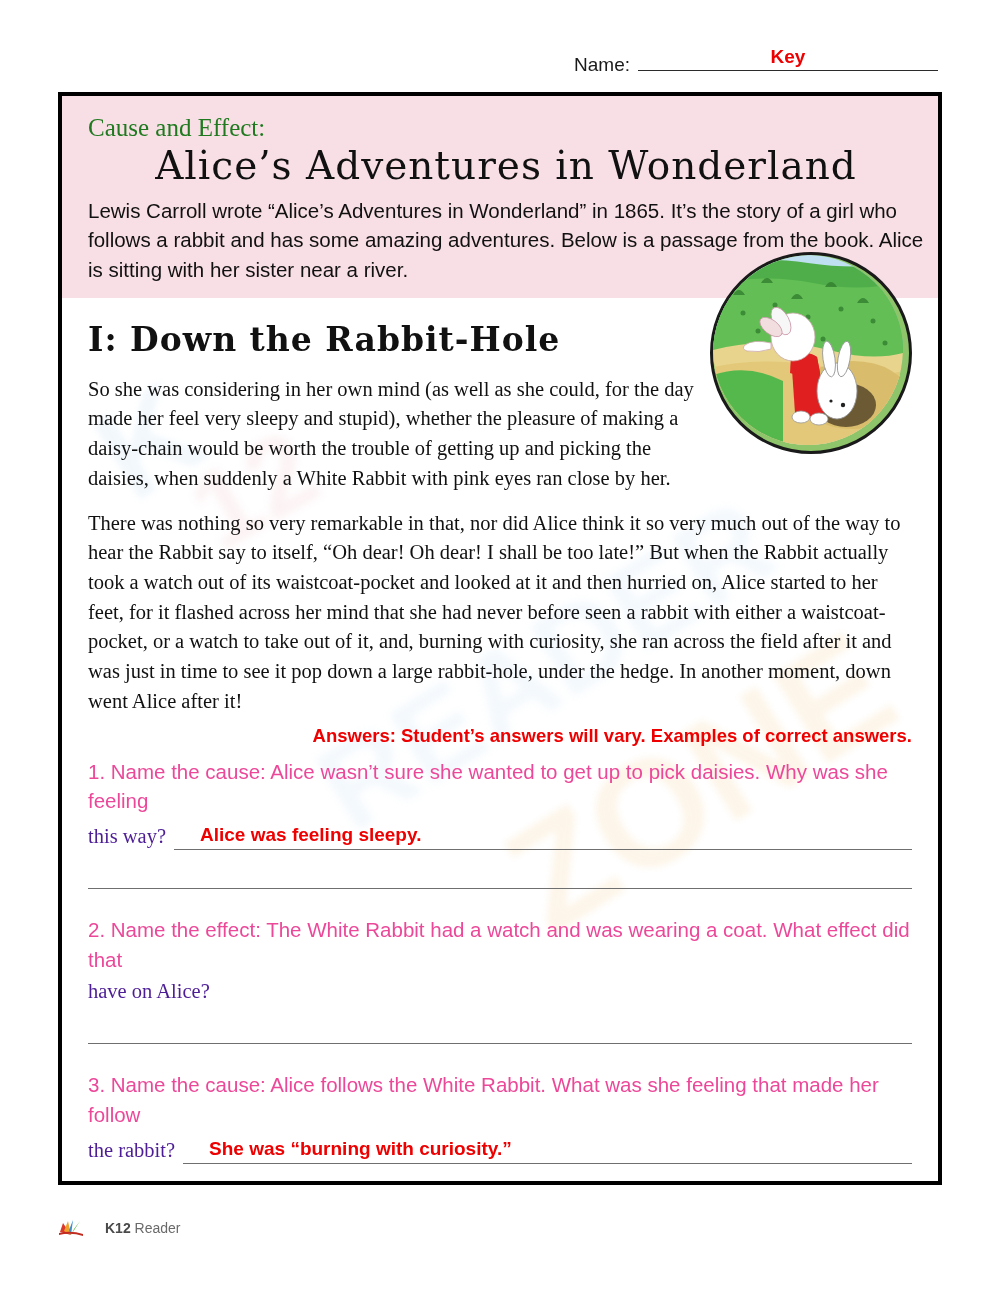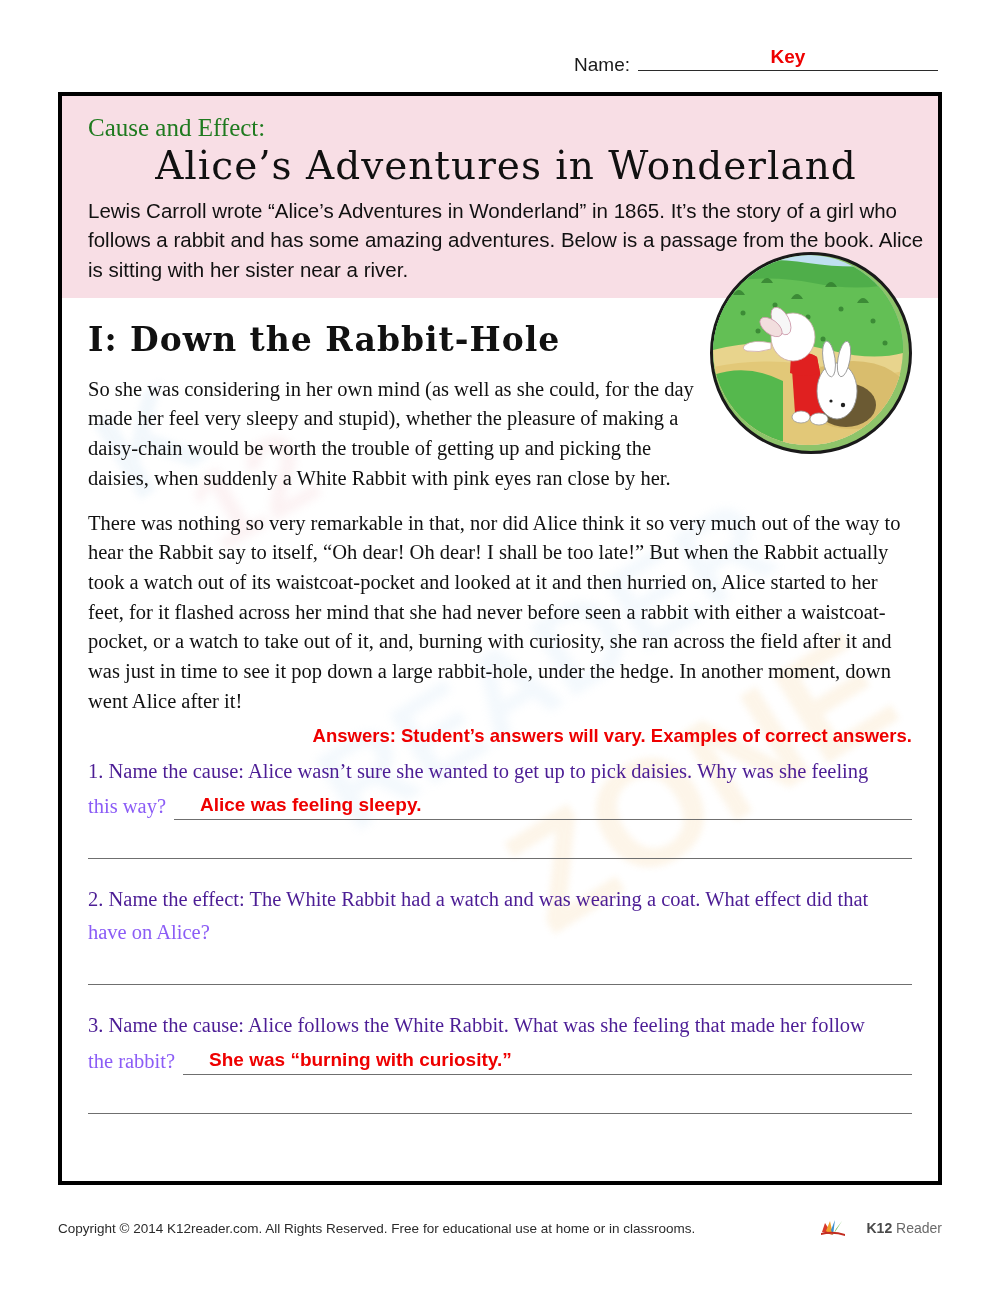--- a/index.html
+++ b/index.html
@@ -178,35 +178,35 @@
     font-size: 18.5px;
     color: #ee0000;
     margin: 6px 0 10px 0;
     clear: both;
     text-align: right;
   }
 
   
   .question { margin-bottom: 10px; }
   .q-text {
-    font-family: Liberation Serif, serif;
+    font-family: Liberation Sans, sans-serif;
     font-size: 20.5px;
     line-height: 1.45;
-    color: #4c1d95;
+    color: #ec4899;
     margin-bottom: 6px;
   }
   .q-answer-row {
     display: flex;
     align-items: flex-end;
     margin-bottom: 36px;
   }
   .q-tail {
     font-family: "Liberation Serif", serif;
     font-size: 20.5px;
-    color: #8b5cf6;
+    color: #4c1d95;
     white-space: nowrap;
     padding-bottom: 2px;
   }
   .answer-line {
     position: relative;
     flex: 1;
     border-bottom: 1.4px solid #6f6f6f;
     height: 27px;
     margin-left: 8px;
   }
@@ -368,21 +368,20 @@
           </span>
         </div>
         <div class="blank-line"></div>
       </div>
 
     </div>
   </div>
 </div>
 
 <div class="footer">
-  <span class="copyright">Copyright © 2014  K12reader.com. All Rights Reserved. Free for educational use at home or in classrooms.</span>
   <span class="logo">
     <svg width="26" height="20" viewBox="0 0 26 20">
       <path d="M13 17 L2 14 L5 5 Z" fill="#d93a2b"></path>
       <path d="M13 17 L6 13 L10 3 Z" fill="#f0a32a"></path>
       <path d="M13 17 L11 12 L15 2 Z" fill="#3a8fd0"></path>
       <path d="M13 17 L16 11 L22 3 Z" fill="#5fb64a"></path>
       <path d="M1 15 Q13 12 25 16 L25 18 Q13 14 1 17 Z" fill="#c22c20"></path>
     </svg>
     <span class="logo-text"><b>K12</b><span> Reader</span></span>
   </span>

